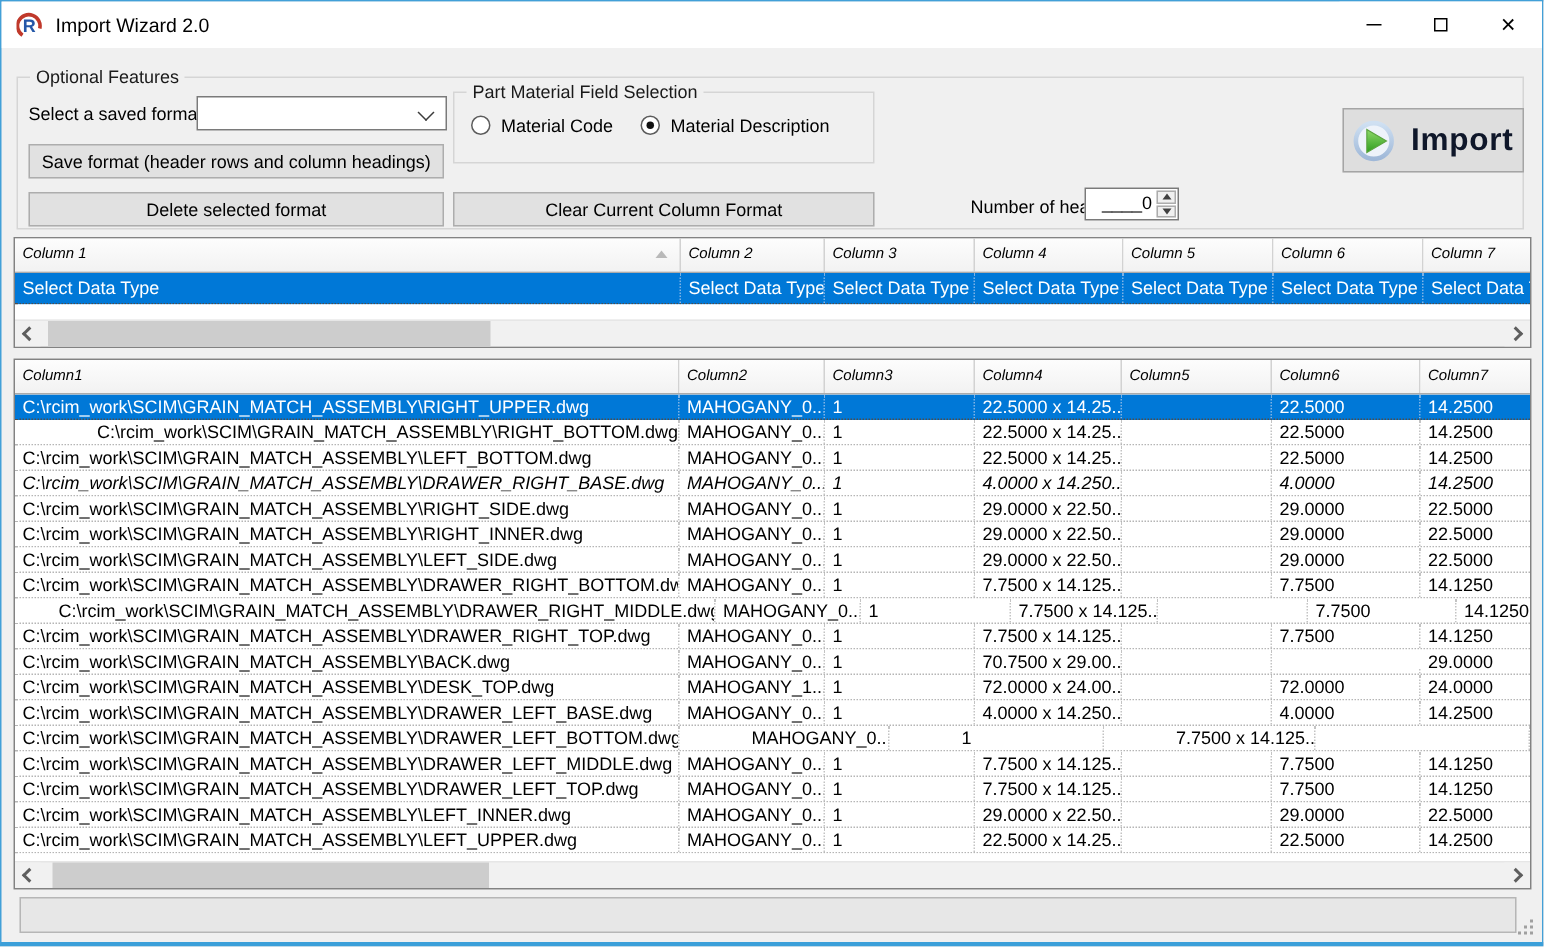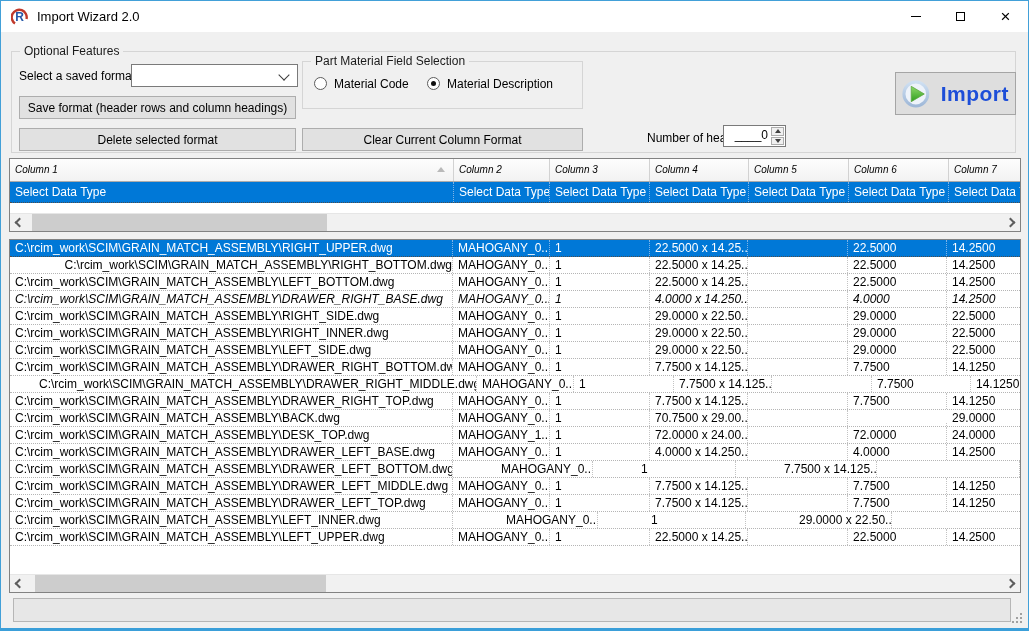--- a/index.html
+++ b/index.html
@@ -30,21 +30,21 @@
   .radio{display:inline-block;width:13px;height:13px;border:1px solid #5c5c5c;border-radius:50%;background:#fff;box-sizing:border-box;position:relative;vertical-align:-2px;margin-right:7px;}
   .radio.checked::after{content:"";position:absolute;left:3px;top:3px;width:5px;height:5px;border-radius:50%;background:#111;}
   .radio-item{position:absolute;font-size:12px;white-space:nowrap;cursor:default;}
   .nud{position:absolute;background:#fff;border:1px solid #7a7a7a;box-sizing:border-box;display:flex;}
   .nud-text{flex:1;font-size:12px;text-align:right;line-height:19px;padding-right:2px;overflow:hidden;}
   .nud-spin{width:15px;display:flex;flex-direction:column;padding:1px;gap:1px;box-sizing:border-box;}
   .nud-btn{flex:1;background:#f0f0f0;border:1px solid #acacac;box-sizing:border-box;display:flex;align-items:center;justify-content:center;padding:0;}
   .tri-up{width:0;height:0;border-left:3px solid transparent;border-right:3px solid transparent;border-bottom:4px solid #404040;}
   .tri-down{width:0;height:0;border-left:3px solid transparent;border-right:3px solid transparent;border-top:4px solid #404040;}
   .import-btn{position:absolute;background:#dedede;border:1px solid #a5a5a5;box-sizing:border-box;display:flex;align-items:center;justify-content:center;gap:11px;cursor:default;}
-  .import-label{font-size:21px;font-weight:bold;color:#1d4ed8;letter-spacing:0.5px;}
+  .import-label{font-size:21px;font-weight:bold;color:#0f172a;letter-spacing:0.5px;}
   
   .grid{position:absolute;background:#fff;border:1px solid #828282;box-sizing:border-box;display:flex;flex-direction:column;overflow:hidden;}
   .g-head{display:flex;height:22px;flex:none;border-bottom:1px solid #ababab;overflow:hidden;background:#f5f5f5;}
   .g-hcell{flex:none;box-sizing:border-box;border-right:1px solid #d2d2d2;background:linear-gradient(#fdfdfd,#f2f2f2);font-size:10px;line-height:21px;padding-left:5px;position:relative;white-space:nowrap;overflow:hidden;font-style:italic;}
   .sortglyph{position:absolute;right:8px;top:8px;width:0;height:0;border-left:4px solid transparent;border-right:4px solid transparent;border-bottom:5px solid #b9b9b9;}
   .g-body{flex:none;overflow:hidden;}
   .g-row{display:flex;box-sizing:border-box;border-bottom:1px dotted #b5b5b5;background:#fff;overflow:hidden;}
   .g-row.sel{background:#0078d7;border-bottom:1px dotted #4d4d4d;}
   .g-cell{flex:none;box-sizing:border-box;padding-left:5px;font-size:12px;color:#000;white-space:nowrap;overflow:hidden;border-right:1px dotted #c3c3c3;}
   .g-row.sel .g-cell{color:#fff;border-right-color:#7fb3e6;}
@@ -170,20 +170,29 @@
           <span class="sb-chv"></span>
         </button>
       <span class="sb-thumb" style="left:22px;width:295px;"></span>
       <button class="sb-btn right">
           <span class="sb-chv"></span>
         </button>
     </div>
   </div>
 
   <div class="grid" id="grid2" style="left:8px;top:238px;width:1012px;height:354px;">
+    <div class="g-head">
+        <div class="g-hcell" style="width: 443px;">Column1</div>
+        <div class="g-hcell" style="width: 97px;">Column2</div>
+        <div class="g-hcell" style="width: 100px;">Column3</div>
+        <div class="g-hcell" style="width: 98px;">Column4</div>
+        <div class="g-hcell" style="width: 100px;">Column5</div>
+        <div class="g-hcell" style="width: 99px;">Column6</div>
+        <div class="g-hcell" style="width: 160px;">Column7</div>
+      </div>
     <div class="g-body">
         <div class="g-row sel" style="height: 17px;">
           <div class="g-cell" style="width: 443px; line-height: 16px;">C:\rcim_work\SCIM\GRAIN_MATCH_ASSEMBLY\RIGHT_UPPER.dwg</div>
           <div class="g-cell" style="width: 97px; line-height: 16px;">MAHOGANY_0...</div>
           <div class="g-cell" style="width: 100px; line-height: 16px;">1</div>
           <div class="g-cell" style="width: 98px; line-height: 16px;">22.5000 x 14.25...</div>
           <div class="g-cell" style="width: 100px; line-height: 16px;"></div>
           <div class="g-cell" style="width: 99px; line-height: 16px;">22.5000</div>
           <div class="g-cell" style="width: 160px; line-height: 16px;">14.2500</div>
         </div>
@@ -315,21 +324,21 @@
         </div>
         <div class="g-row" style="height: 17px;">
           <div class="g-cell" style="width: 443px; line-height: 16px;">C:\rcim_work\SCIM\GRAIN_MATCH_ASSEMBLY\DRAWER_LEFT_TOP.dwg</div>
           <div class="g-cell" style="width: 97px; line-height: 16px;">MAHOGANY_0...</div>
           <div class="g-cell" style="width: 100px; line-height: 16px;">1</div>
           <div class="g-cell" style="width: 98px; line-height: 16px;">7.7500 x 14.125...</div>
           <div class="g-cell" style="width: 100px; line-height: 16px;"></div>
           <div class="g-cell" style="width: 99px; line-height: 16px;">7.7500</div>
           <div class="g-cell" style="width: 160px; line-height: 16px;">14.1250</div>
         </div>
-        <div class="g-row" style="height: 17px; gap: 48px;">
+        <div class="g-row" style="height: 17px;">
           <div class="g-cell" style="width: 443px; line-height: 16px;">C:\rcim_work\SCIM\GRAIN_MATCH_ASSEMBLY\LEFT_INNER.dwg</div>
           <div class="g-cell" style="width: 97px; line-height: 16px;">MAHOGANY_0...</div>
           <div class="g-cell" style="width: 100px; line-height: 16px;">1</div>
           <div class="g-cell" style="width: 98px; line-height: 16px;">29.0000 x 22.50...</div>
           <div class="g-cell" style="width: 100px; line-height: 16px;"></div>
           <div class="g-cell" style="width: 99px; line-height: 16px;">29.0000</div>
           <div class="g-cell" style="width: 160px; line-height: 16px;">22.5000</div>
         </div>
         <div class="g-row" style="height: 17px;">
           <div class="g-cell" style="width: 443px; line-height: 16px;">C:\rcim_work\SCIM\GRAIN_MATCH_ASSEMBLY\LEFT_UPPER.dwg</div>

